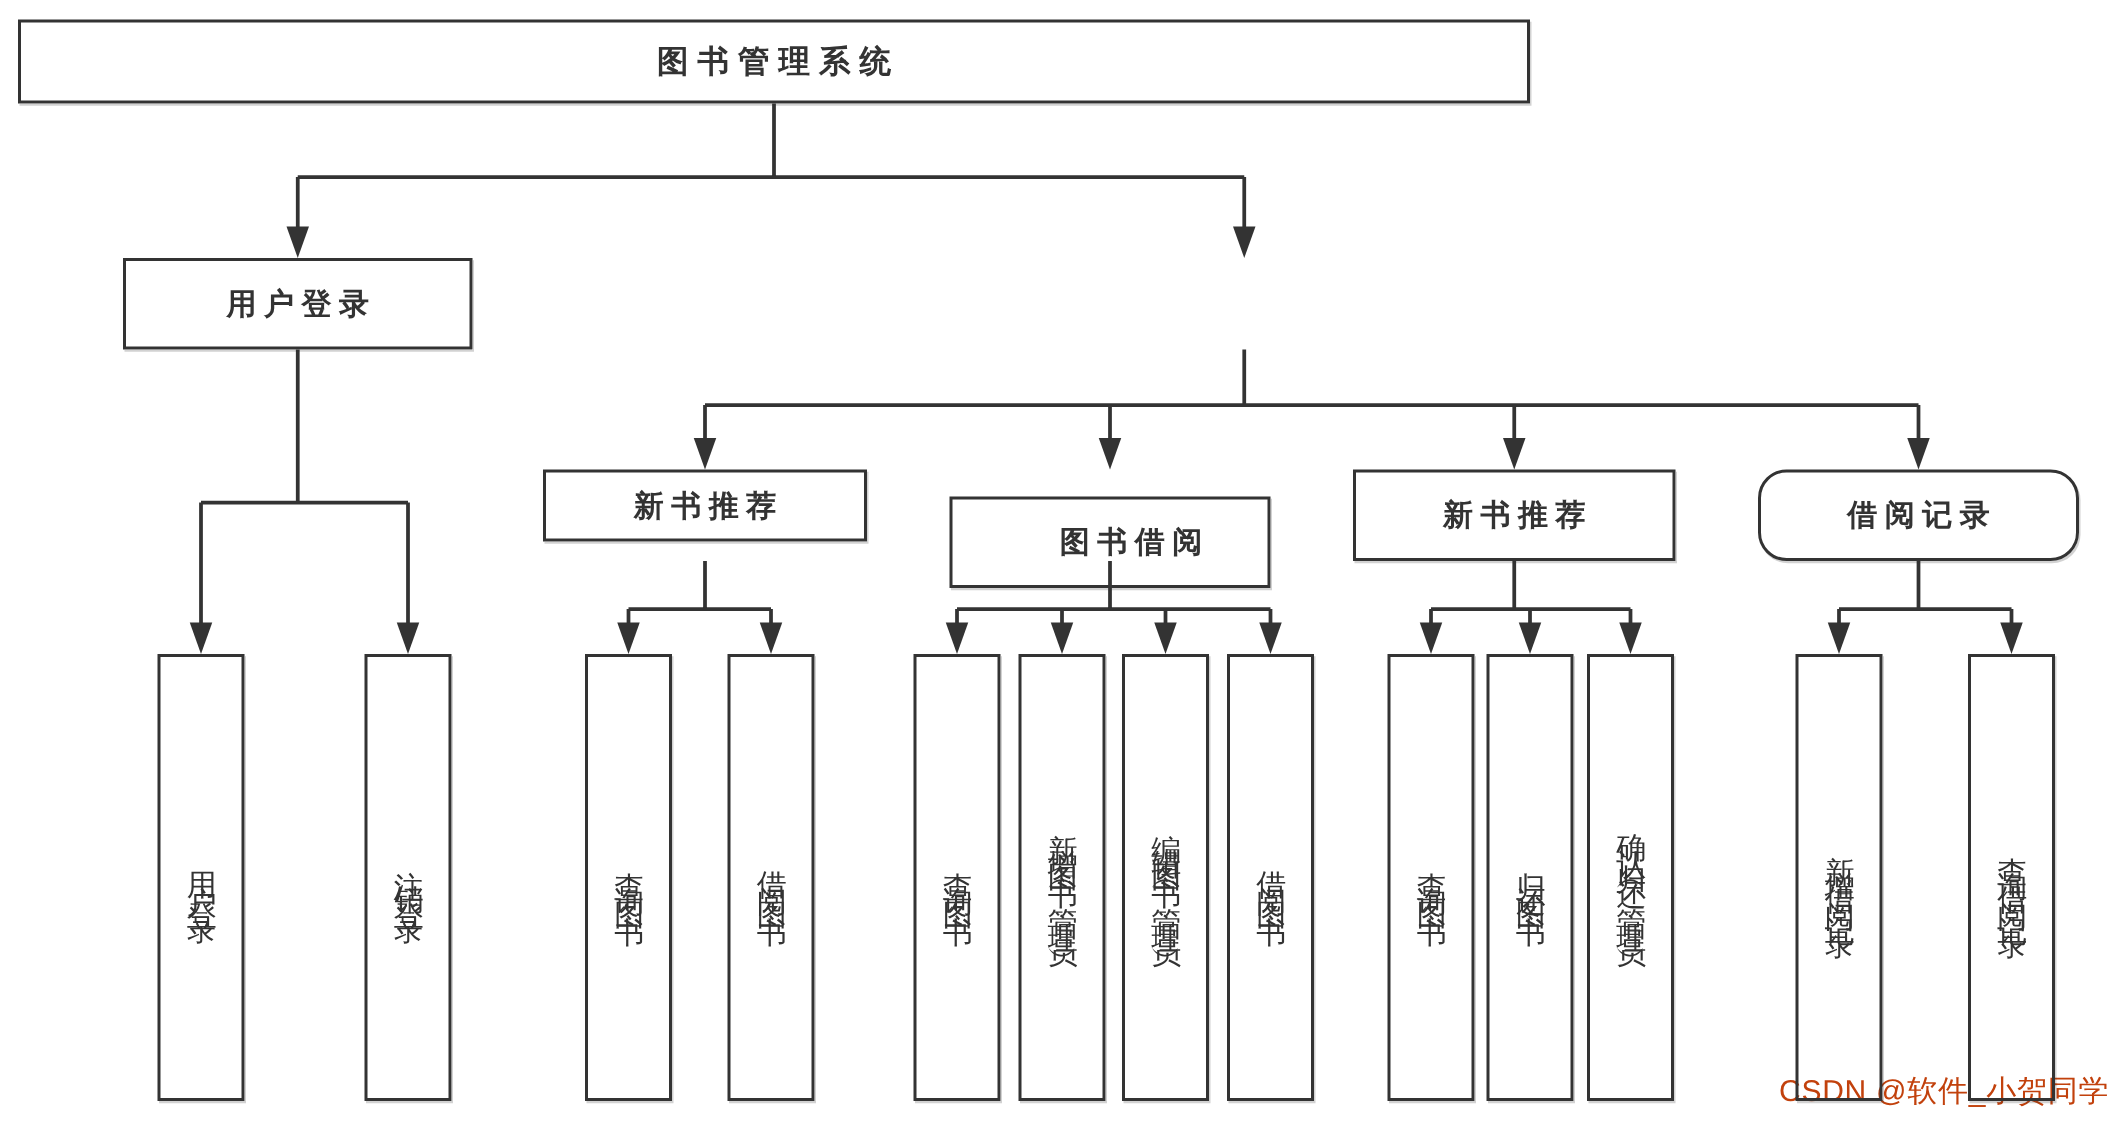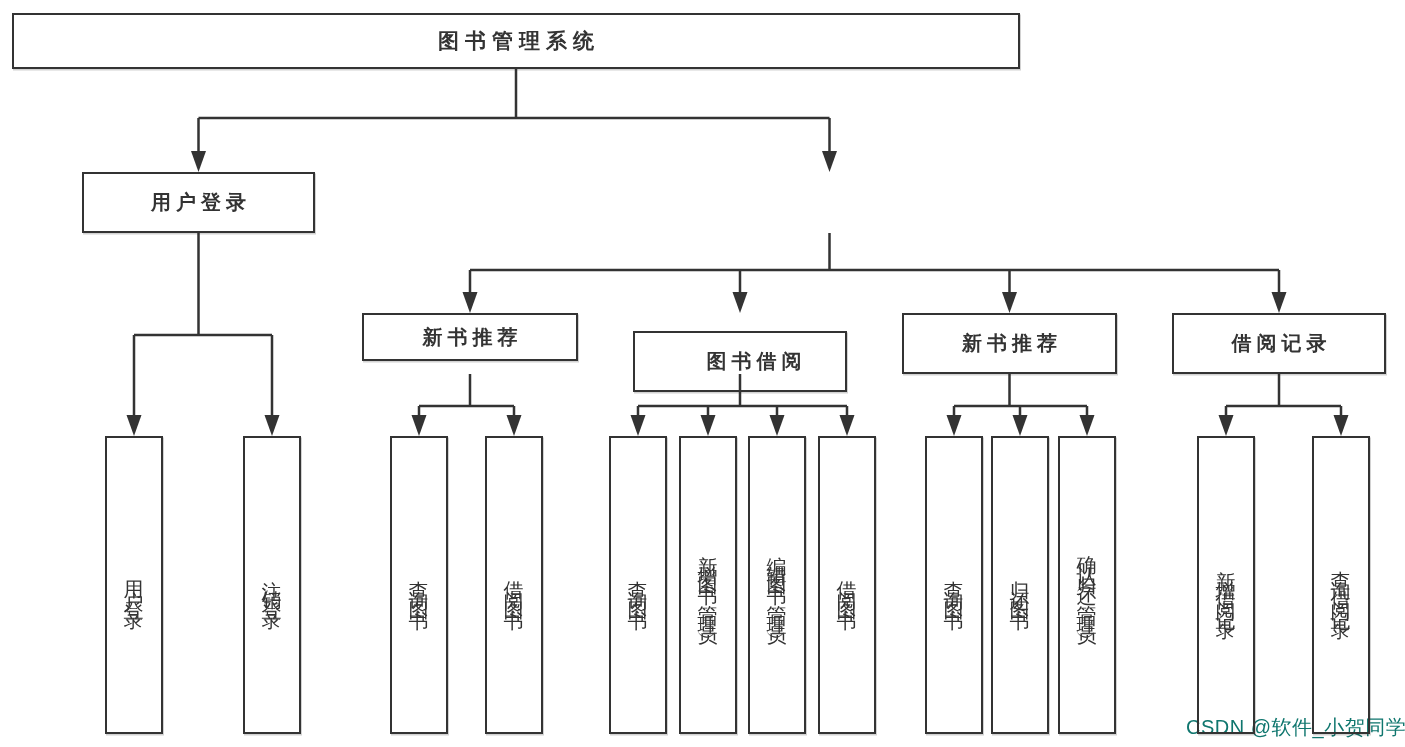--- a/index.html
+++ b/index.html
@@ -37,21 +37,21 @@
     font-size: 20px;
     line-height: 1;
     letter-spacing: 10px;
     white-space: nowrap;
   }
   .watermark {
     position: absolute;
     left: 1186px;
     top: 714px;
     font-size: 20px;
-    color: #0f766e;
+    color: #c2410c;
     z-index: 1;
     white-space: nowrap;
     letter-spacing: 0.5px;
     text-align: right;
   }
 </style>
 </head>
 <body>
 
 <div class="stage">
@@ -105,21 +105,21 @@
 
   <div class="node hnode" style="left:362px; top:313px; width:216px; height:48px;">
     <span>新书推荐</span>
   </div>
   <div class="node hnode" style="left:633px; top:331px; width:214px; height:61px;padding-left:28px;">
     <span>图书借阅</span>
   </div>
   <div class="node hnode" style="left:902px; top:313px; width:215px; height:61px;">
     <span>新书推荐</span>
   </div>
-  <div class="node hnode" style="left:1172px; top:313px; width:214px; height:61px;">
+  <div class="node hnode" style="left:1172px; top:313px; width:214px; height:61px;border-radius:19px;">
     <span>借阅记录</span>
   </div>
 
   <div class="node vnode" style="left:105px; top:436px; width:58px; height:298px;">
     <span>用户登录</span>
   </div>
   <div class="node vnode" style="left:243px; top:436px; width:58px; height:298px;">
     <span>注销登录</span>
   </div>
 

